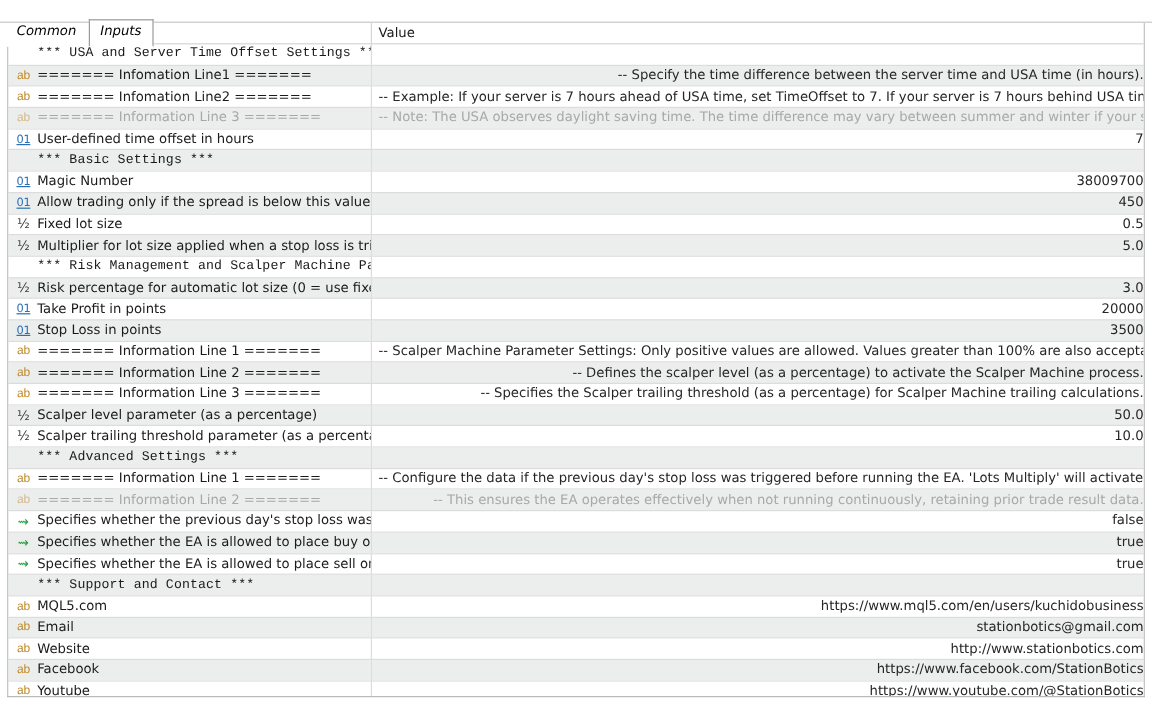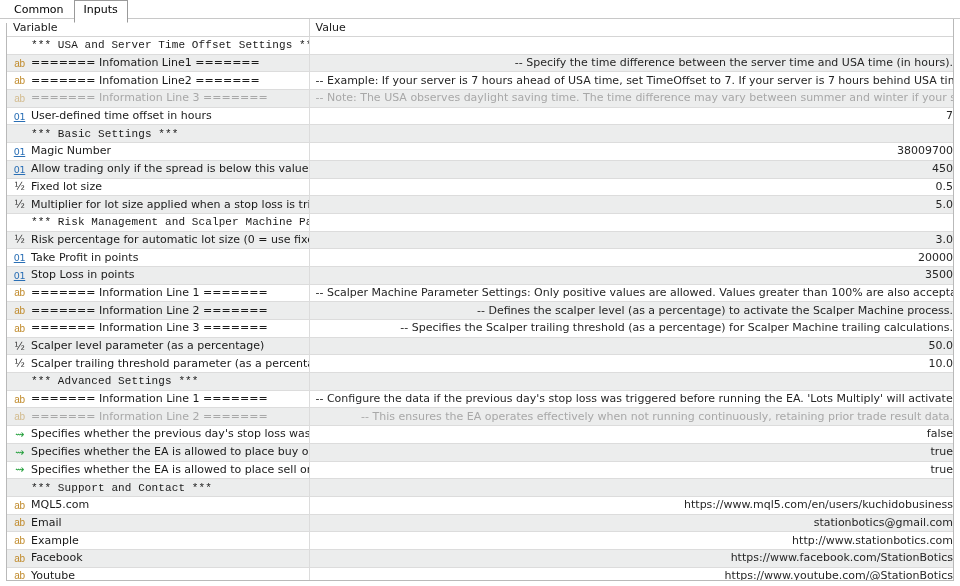--- a/index.html
+++ b/index.html
@@ -26,22 +26,23 @@
   }
   .tab {
     display: inline-block;
     height: 23px;
     line-height: 18px;
     padding: 0 9px 0 9px;
     font-size: 11px;
     color: #000;
     box-sizing: border-box;
     position: relative;
-    top: 0;
-    background: #ffffff;
+    top: 16px;
+    background: #ffffff;
+    font-style: italic;
   }
   .tab.inactive {
     border: 1px solid transparent;
     border-bottom: none;
   }
   .tab.active {
     border: 1px solid #9a9a9a;
     border-bottom: 1px solid #ffffff;
     background: #ffffff;
     z-index: 3;
@@ -417,21 +418,21 @@
               <span class="ticon ab">ab</span>
               <span class="lbl">Email</span>
             </div>
           </td>
           <td class="val"><span class="lbl">stationbotics@gmail.com</span></td>
         </tr>
         <tr class="odd">
           <td class="var">
             <div class="cellwrap">
               <span class="ticon ab">ab</span>
-              <span class="lbl">Example</span>
+              <span class="lbl">Website</span>
             </div>
           </td>
           <td class="val"><span class="lbl">http://www.stationbotics.com</span></td>
         </tr>
         <tr class="even">
           <td class="var">
             <div class="cellwrap">
               <span class="ticon ab">ab</span>
               <span class="lbl">Facebook</span>
             </div>

